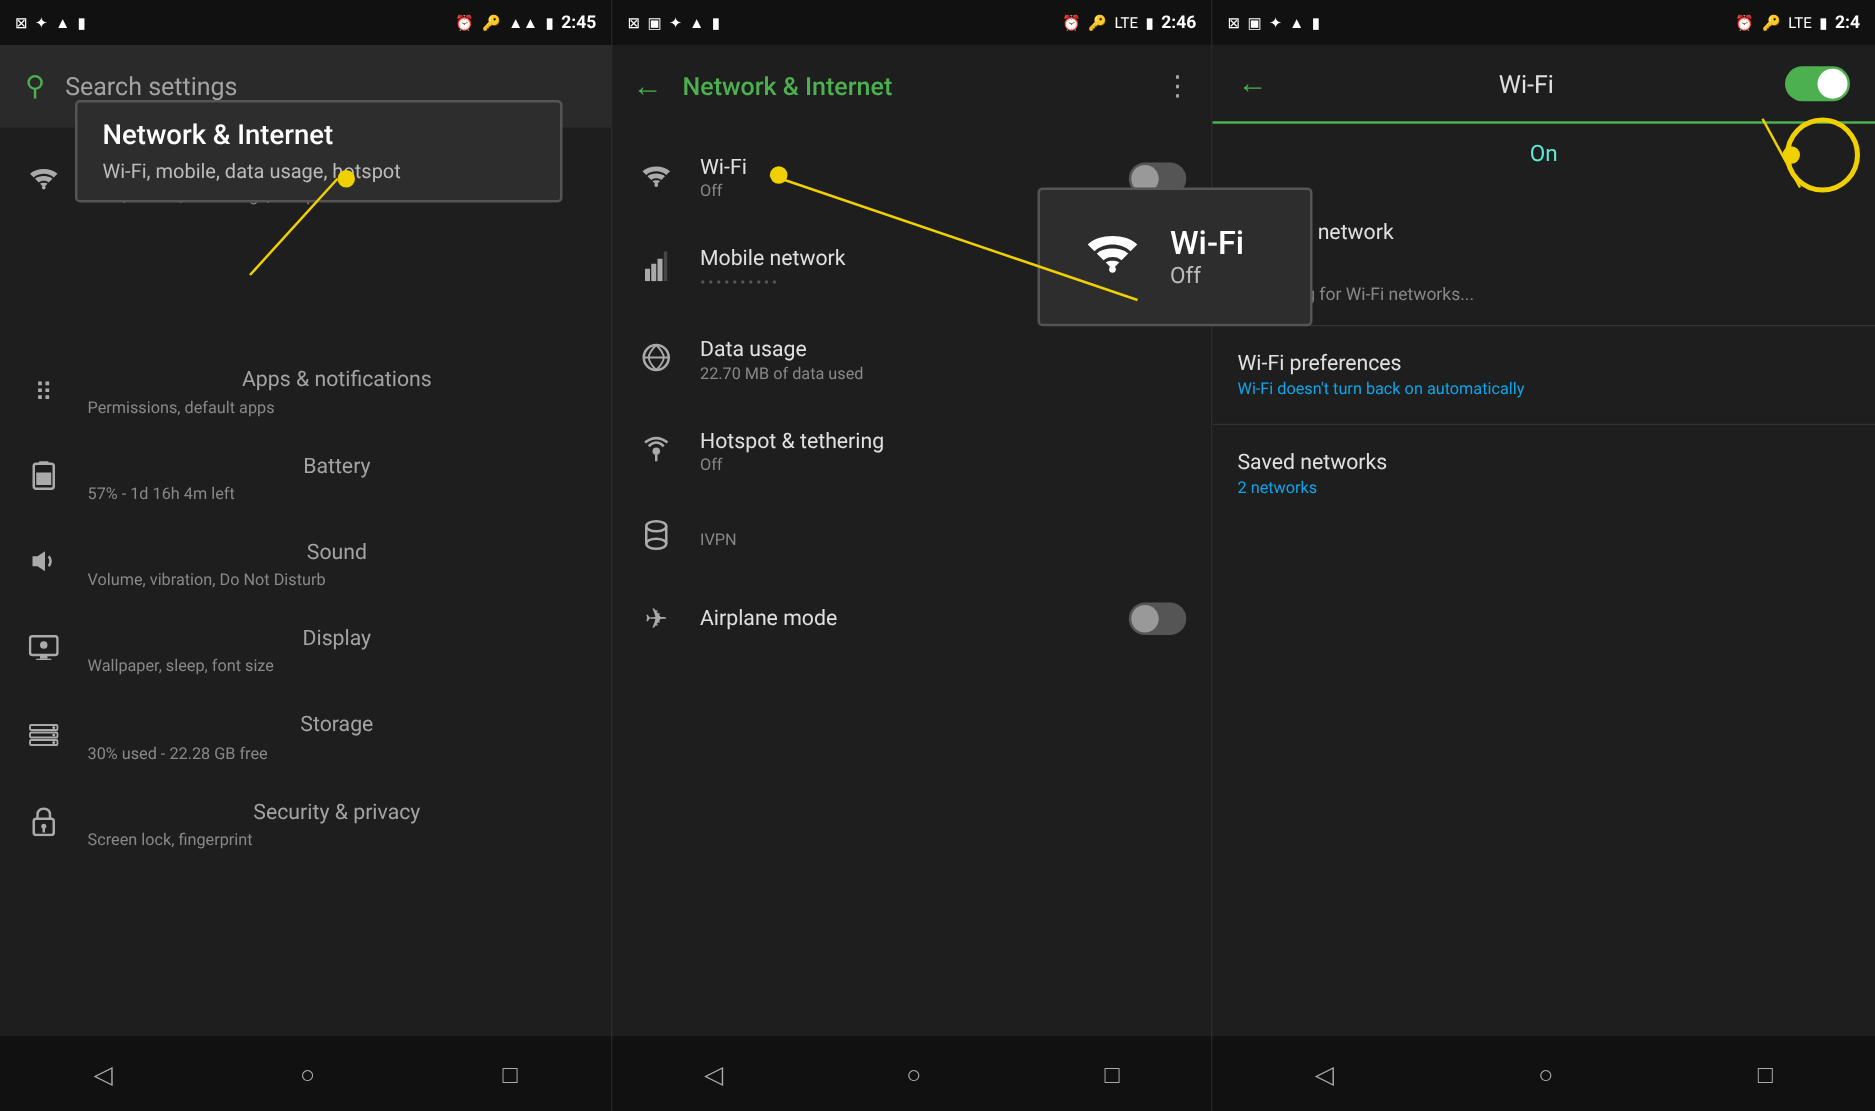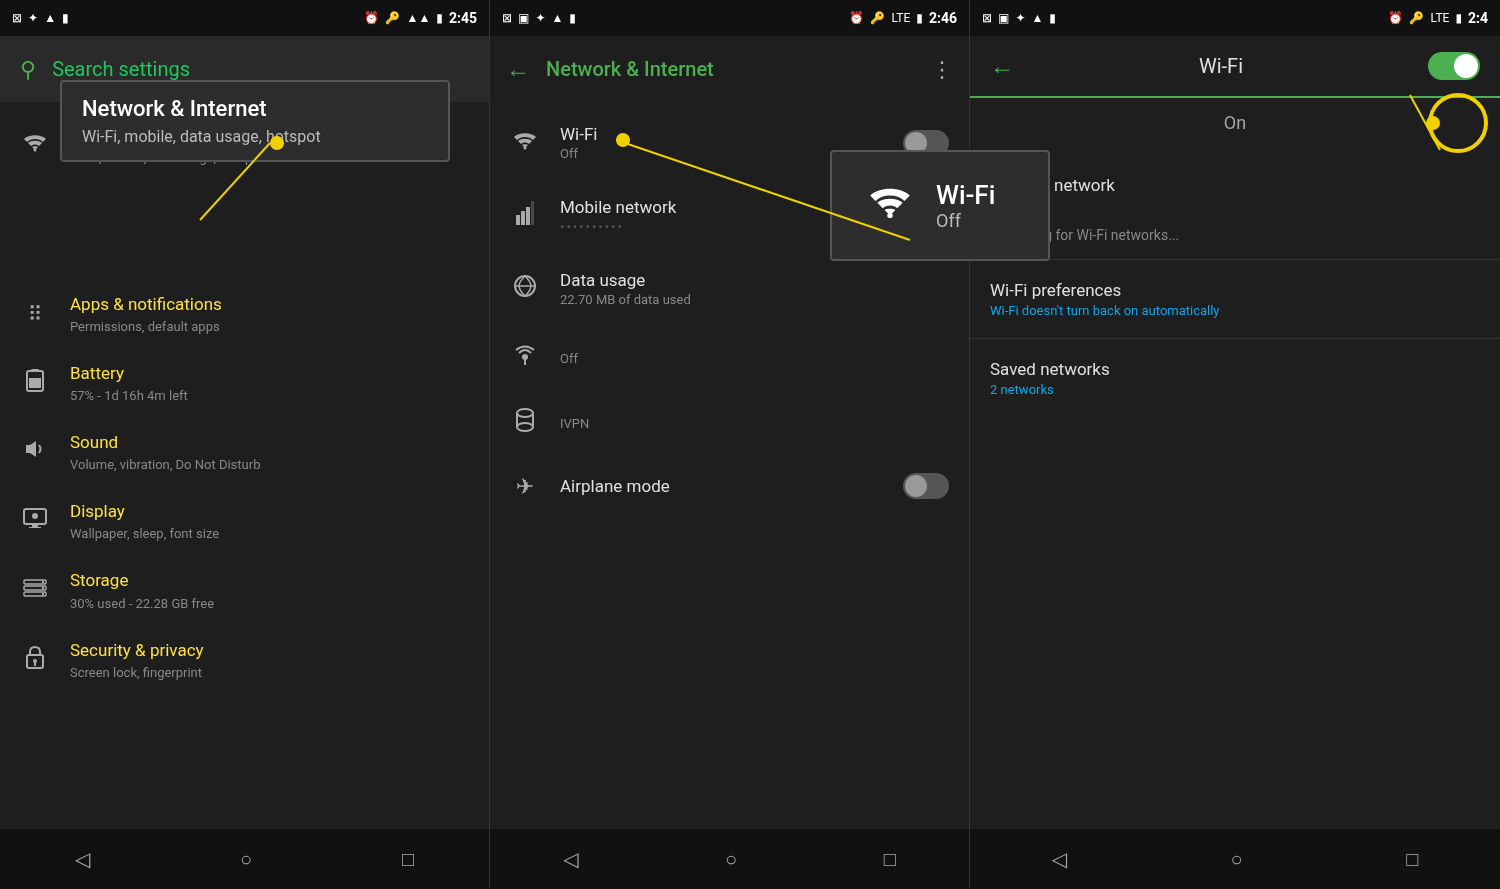--- a/index.html
+++ b/index.html
@@ -64,21 +64,21 @@
       align-items: center;
       padding: 0 20px;
       gap: 16px;
       flex-shrink: 0;
     }
     .search-icon-wrap {
       color: #4caf50;
       font-size: 22px;
     }
     .search-text {
-      color: #22c55e;
+      color: #a3a3a3;
       font-size: 20px;
       text-align: center;
     }
 
     
     .settings-list {
       flex: 1;
       overflow: hidden;
       padding-top: 8px;
     }
@@ -92,23 +92,24 @@
     }
     .settings-item-icon {
       width: 30px;
       text-align: center;
       color: #aaa;
       font-size: 20px;
       flex-shrink: 0;
     }
     .settings-item-text { flex: 1; }
     .settings-item-title {
-      color: #fde047;
+      color: #a3a3a3;
       font-size: 17px;
       line-height: 1.3;
+      text-align: center;
     }
     .settings-item-subtitle {
       color: #888;
       font-size: 13px;
       margin-top: 4px;
     }
 
     
     .tooltip-box {
       position: absolute;
@@ -589,20 +590,21 @@
     <div class="net-item">
       <span class="net-icon">
         <svg width="24" height="24" viewBox="0 0 24 24" fill="none">
           <circle cx="12" cy="14" r="3" fill="#aaa"></circle>
           <path d="M6 10 Q12 4 18 10" stroke="#aaa" stroke-width="2" fill="none"></path>
           <path d="M3 7 Q12 0 21 7" stroke="#aaa" stroke-width="2" fill="none"></path>
           <line x1="12" y1="17" x2="12" y2="22" stroke="#aaa" stroke-width="2"></line>
         </svg>
       </span>
       <div class="net-text">
+        <div class="net-title">Hotspot &amp; tethering</div>
         <div class="net-subtitle">Off</div>
       </div>
     </div>
 
     <div class="net-item">
       <span class="net-icon">
         <svg width="20" height="24" viewBox="0 0 20 24" fill="none">
           <ellipse cx="10" cy="5" rx="8" ry="4" stroke="#aaa" stroke-width="2" fill="none"></ellipse>
           <line x1="2" y1="5" x2="2" y2="19" stroke="#aaa" stroke-width="2"></line>
           <line x1="18" y1="5" x2="18" y2="19" stroke="#aaa" stroke-width="2"></line>
@@ -671,21 +673,21 @@
     </div>
   </div>
 
   <div class="wifi-header-bar">
     <span class="back-btn">←</span>
     <span class="wifi-header-title">Wi-Fi</span>
     <div class="wifi-toggle-on"></div>
   </div>
 
   <div style="display:flex; align-items:center; padding: 14px 20px; justify-content:center; position:relative;">
-    <span style="color:#a3a3a3; font-size:18px;">On</span>
+    <span style="color:#5eead4; font-size:18px;">On</span>
 
     <div style="position:absolute; right: 60px; top: 50%; transform:translateY(-50%); width:14px; height:14px; background:#f0d000; border-radius:50%; z-index:20;"></div>
 
     <div style="position:absolute; right: 12px; top: 50%; transform:translateY(-50%); width:60px; height:60px; border:4px solid #f0d000; border-radius:50%; z-index:20;"></div>
   </div>
 
   <svg style="position:absolute; top:0; left:0; width:100%; height:200px; pointer-events:none; z-index:15; overflow:visible;">
     <line x1="470" y1="150" x2="440" y2="95" stroke="#f0d000" stroke-width="2"></line>
   </svg>
 

